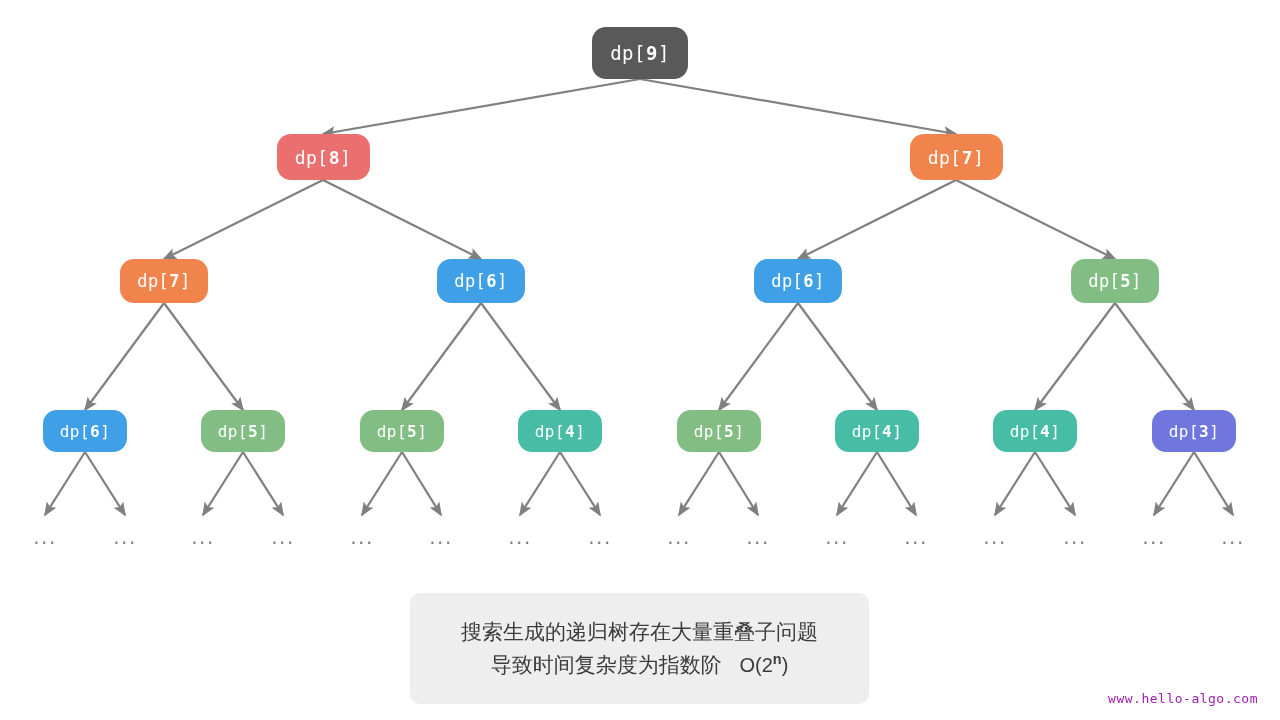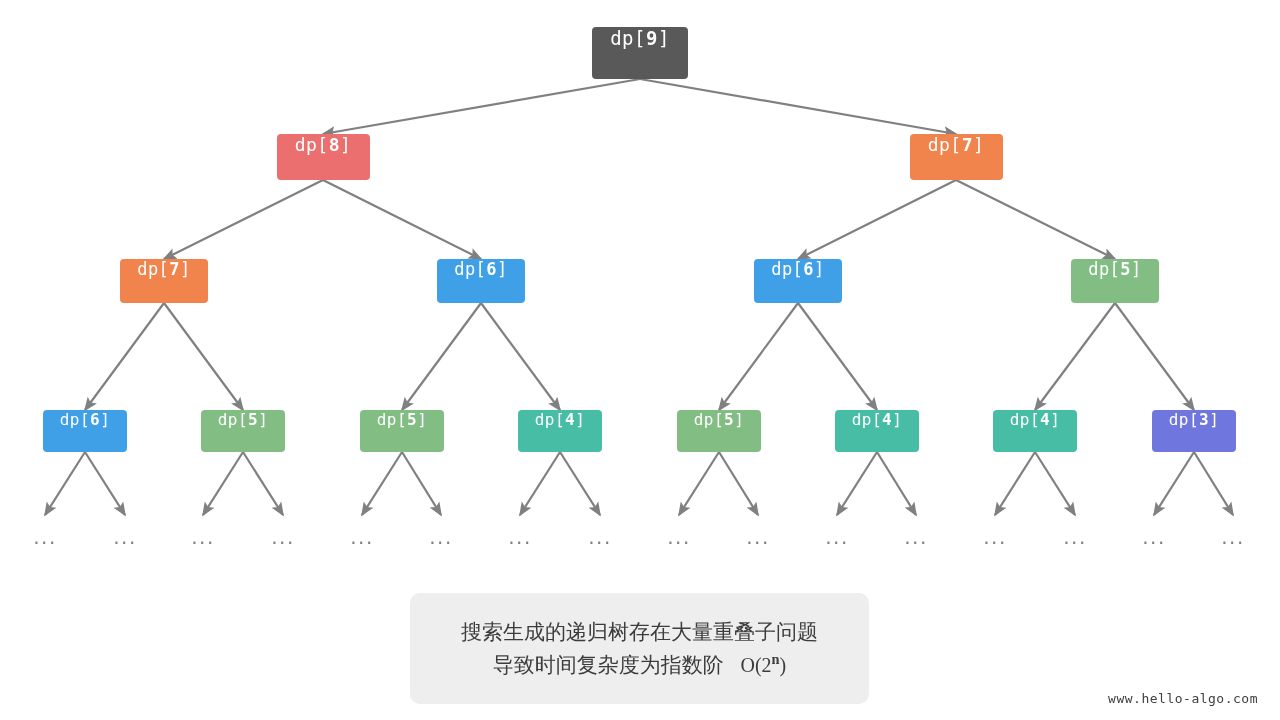--- a/index.html
+++ b/index.html
@@ -20,22 +20,23 @@
   #edges {
     position: absolute;
     left: 0;
     top: 0;
     width: 1280px;
     height: 720px;
   }
   .node {
     position: absolute;
     display: flex;
+    align-items: center;
     justify-content: center;
-    border-radius: 4px;
+    border-radius: 14px;
     color: #ffffff;
     font-family: "DejaVu Sans Mono", monospace;
     font-size: 19px;
     letter-spacing: 0.5px;
     white-space: nowrap;
     box-sizing: border-box;
   }
   .node .idx {
     font-weight: bold;
   }
@@ -63,21 +64,21 @@
     gap: 4px;
   }
   .caption-line {
     font-family: "DejaVu Sans", sans-serif;
     font-size: 21px;
     color: #3c3c3c;
     line-height: 1.35;
     white-space: nowrap;
   }
   .caption-line .mono {
-    font-family: Liberation Serif, serif;
+    font-family: Liberation Sans, sans-serif;
     font-size: 20px;
   }
   .caption-line sup {
     font-weight: bold;
     font-size: 0.72em;
   }
   #watermark {
     position: absolute;
     right: 22px;
     bottom: 14px;
@@ -233,15 +234,15 @@
   <div id="caption-box" style="background: rgb(238, 238, 238);">
     <div class="caption-line" style="color: rgb(60, 60, 60);">搜索生成的递归树存在大量重叠子问题</div>
     <div class="caption-line" style="color: rgb(60, 60, 60);">
       <span>导致时间复杂度为指数阶</span>
       <span class="mono">&nbsp;
         <span>O(2</span><sup>n</sup><span>)</span>
       </span>
     </div>
   </div>
 
-  <div id="watermark" style="color: #404040;">www.hello-algo.com</div>
+  <div id="watermark" style="color: #a21caf;">www.hello-algo.com</div>
 
 </div>
 
 </body></html>

